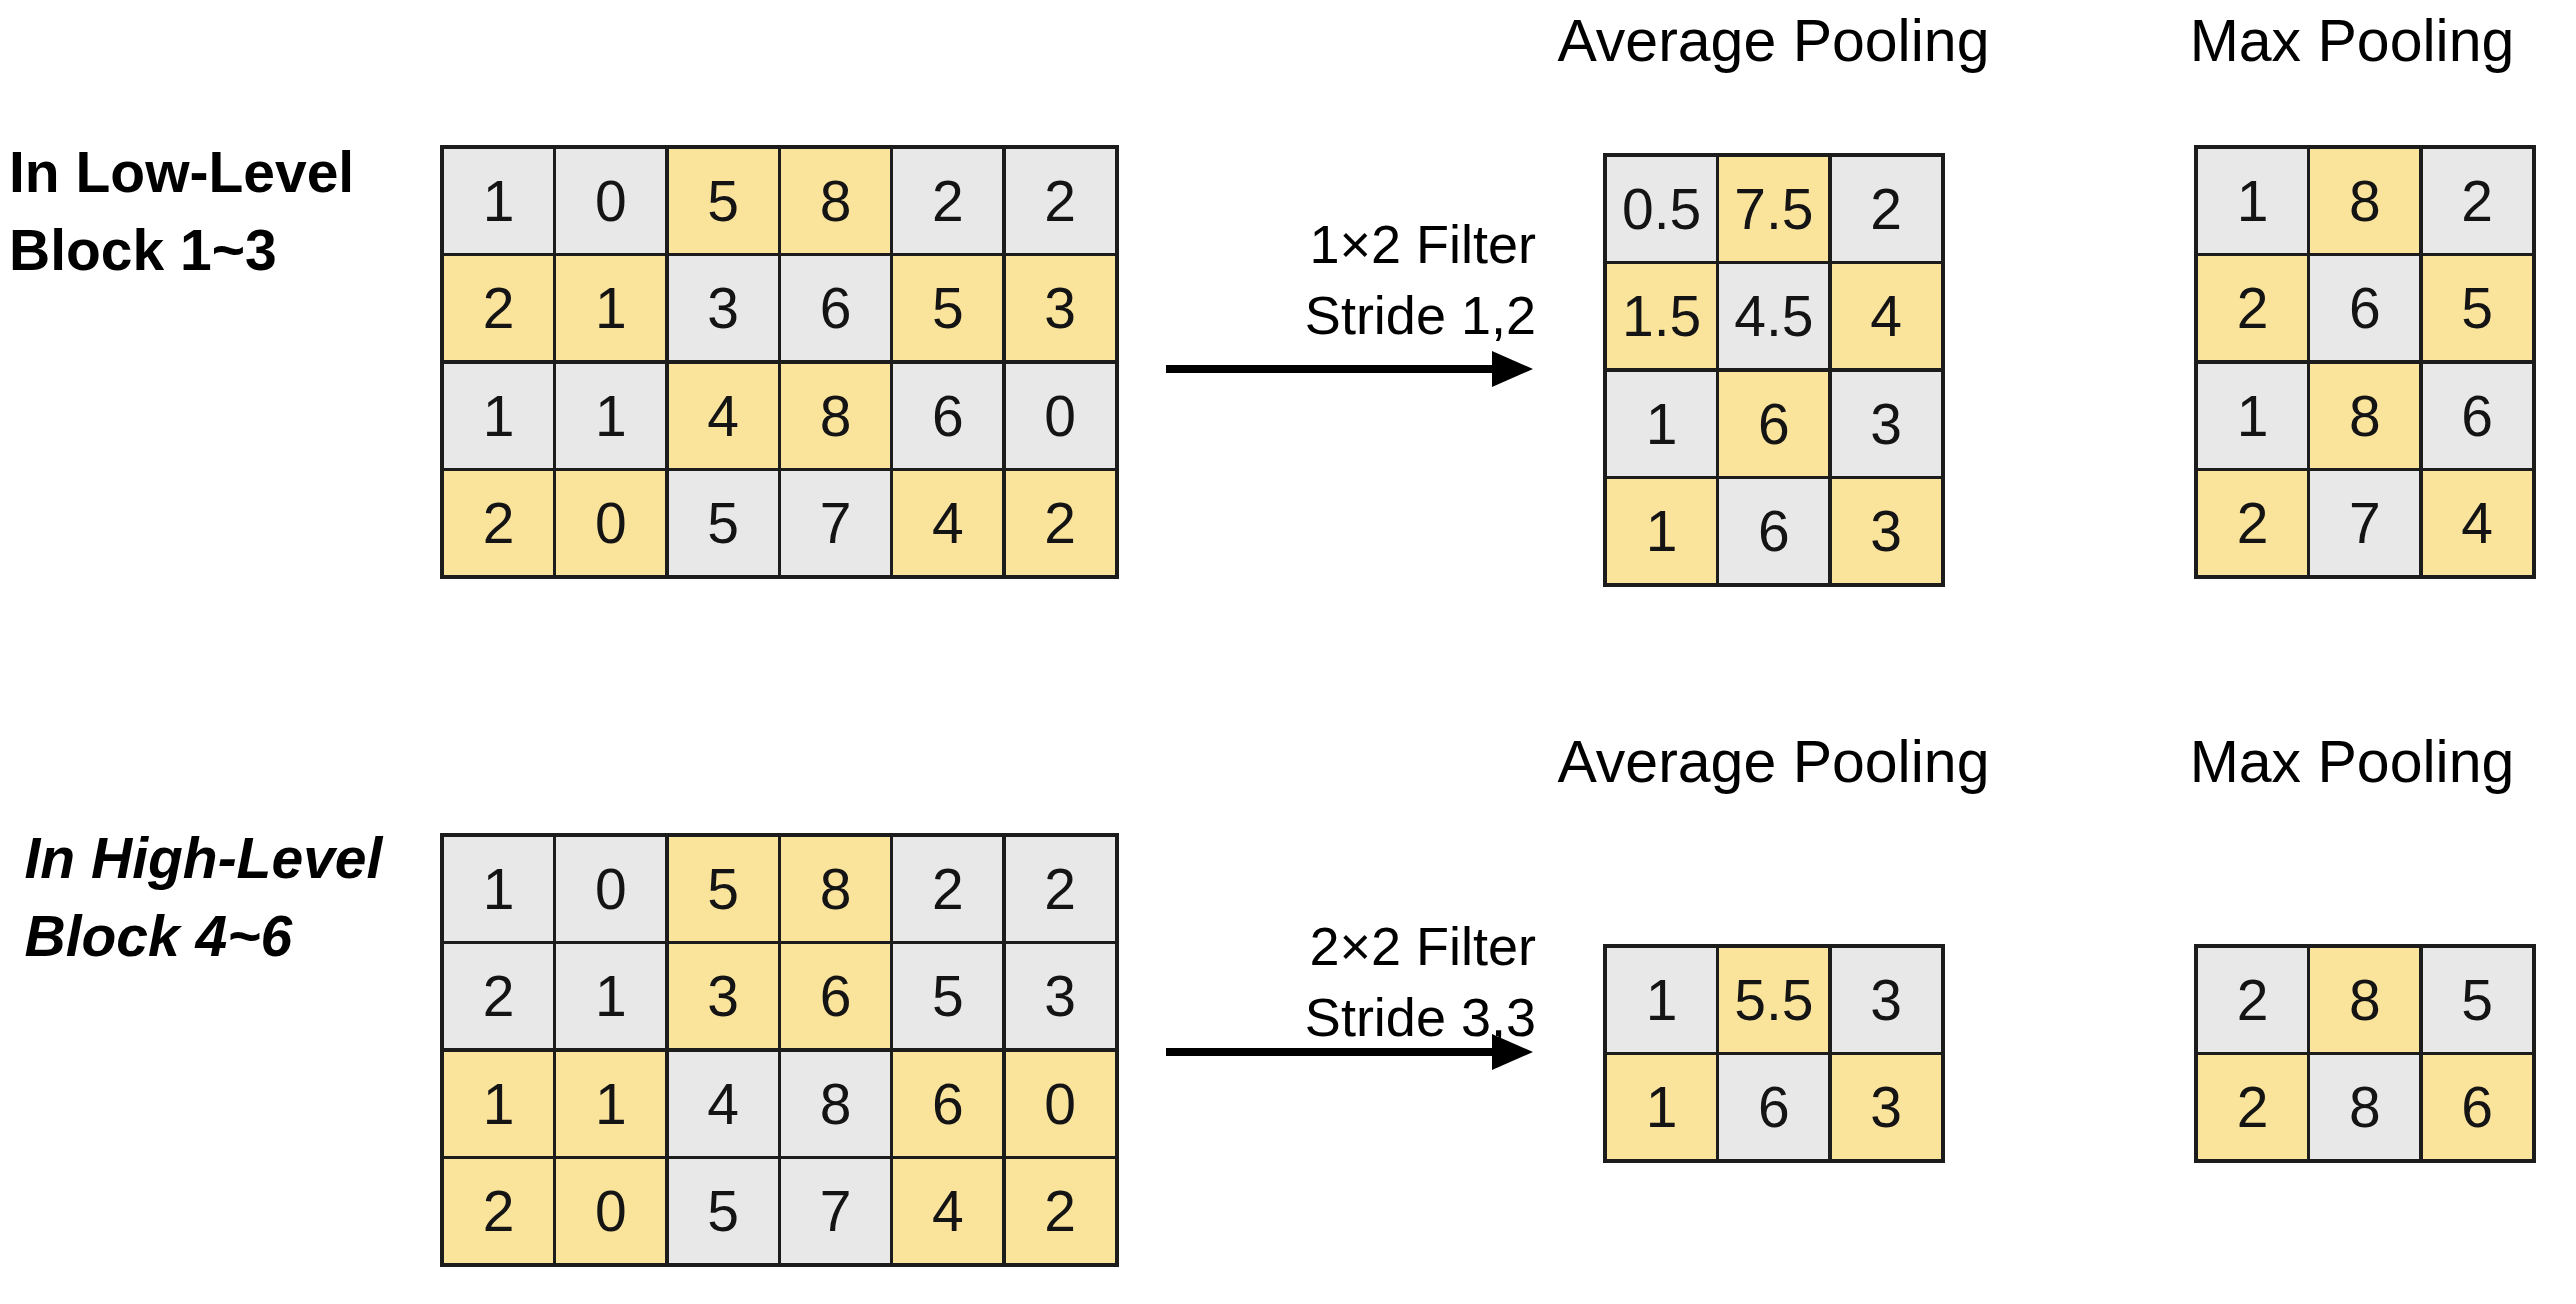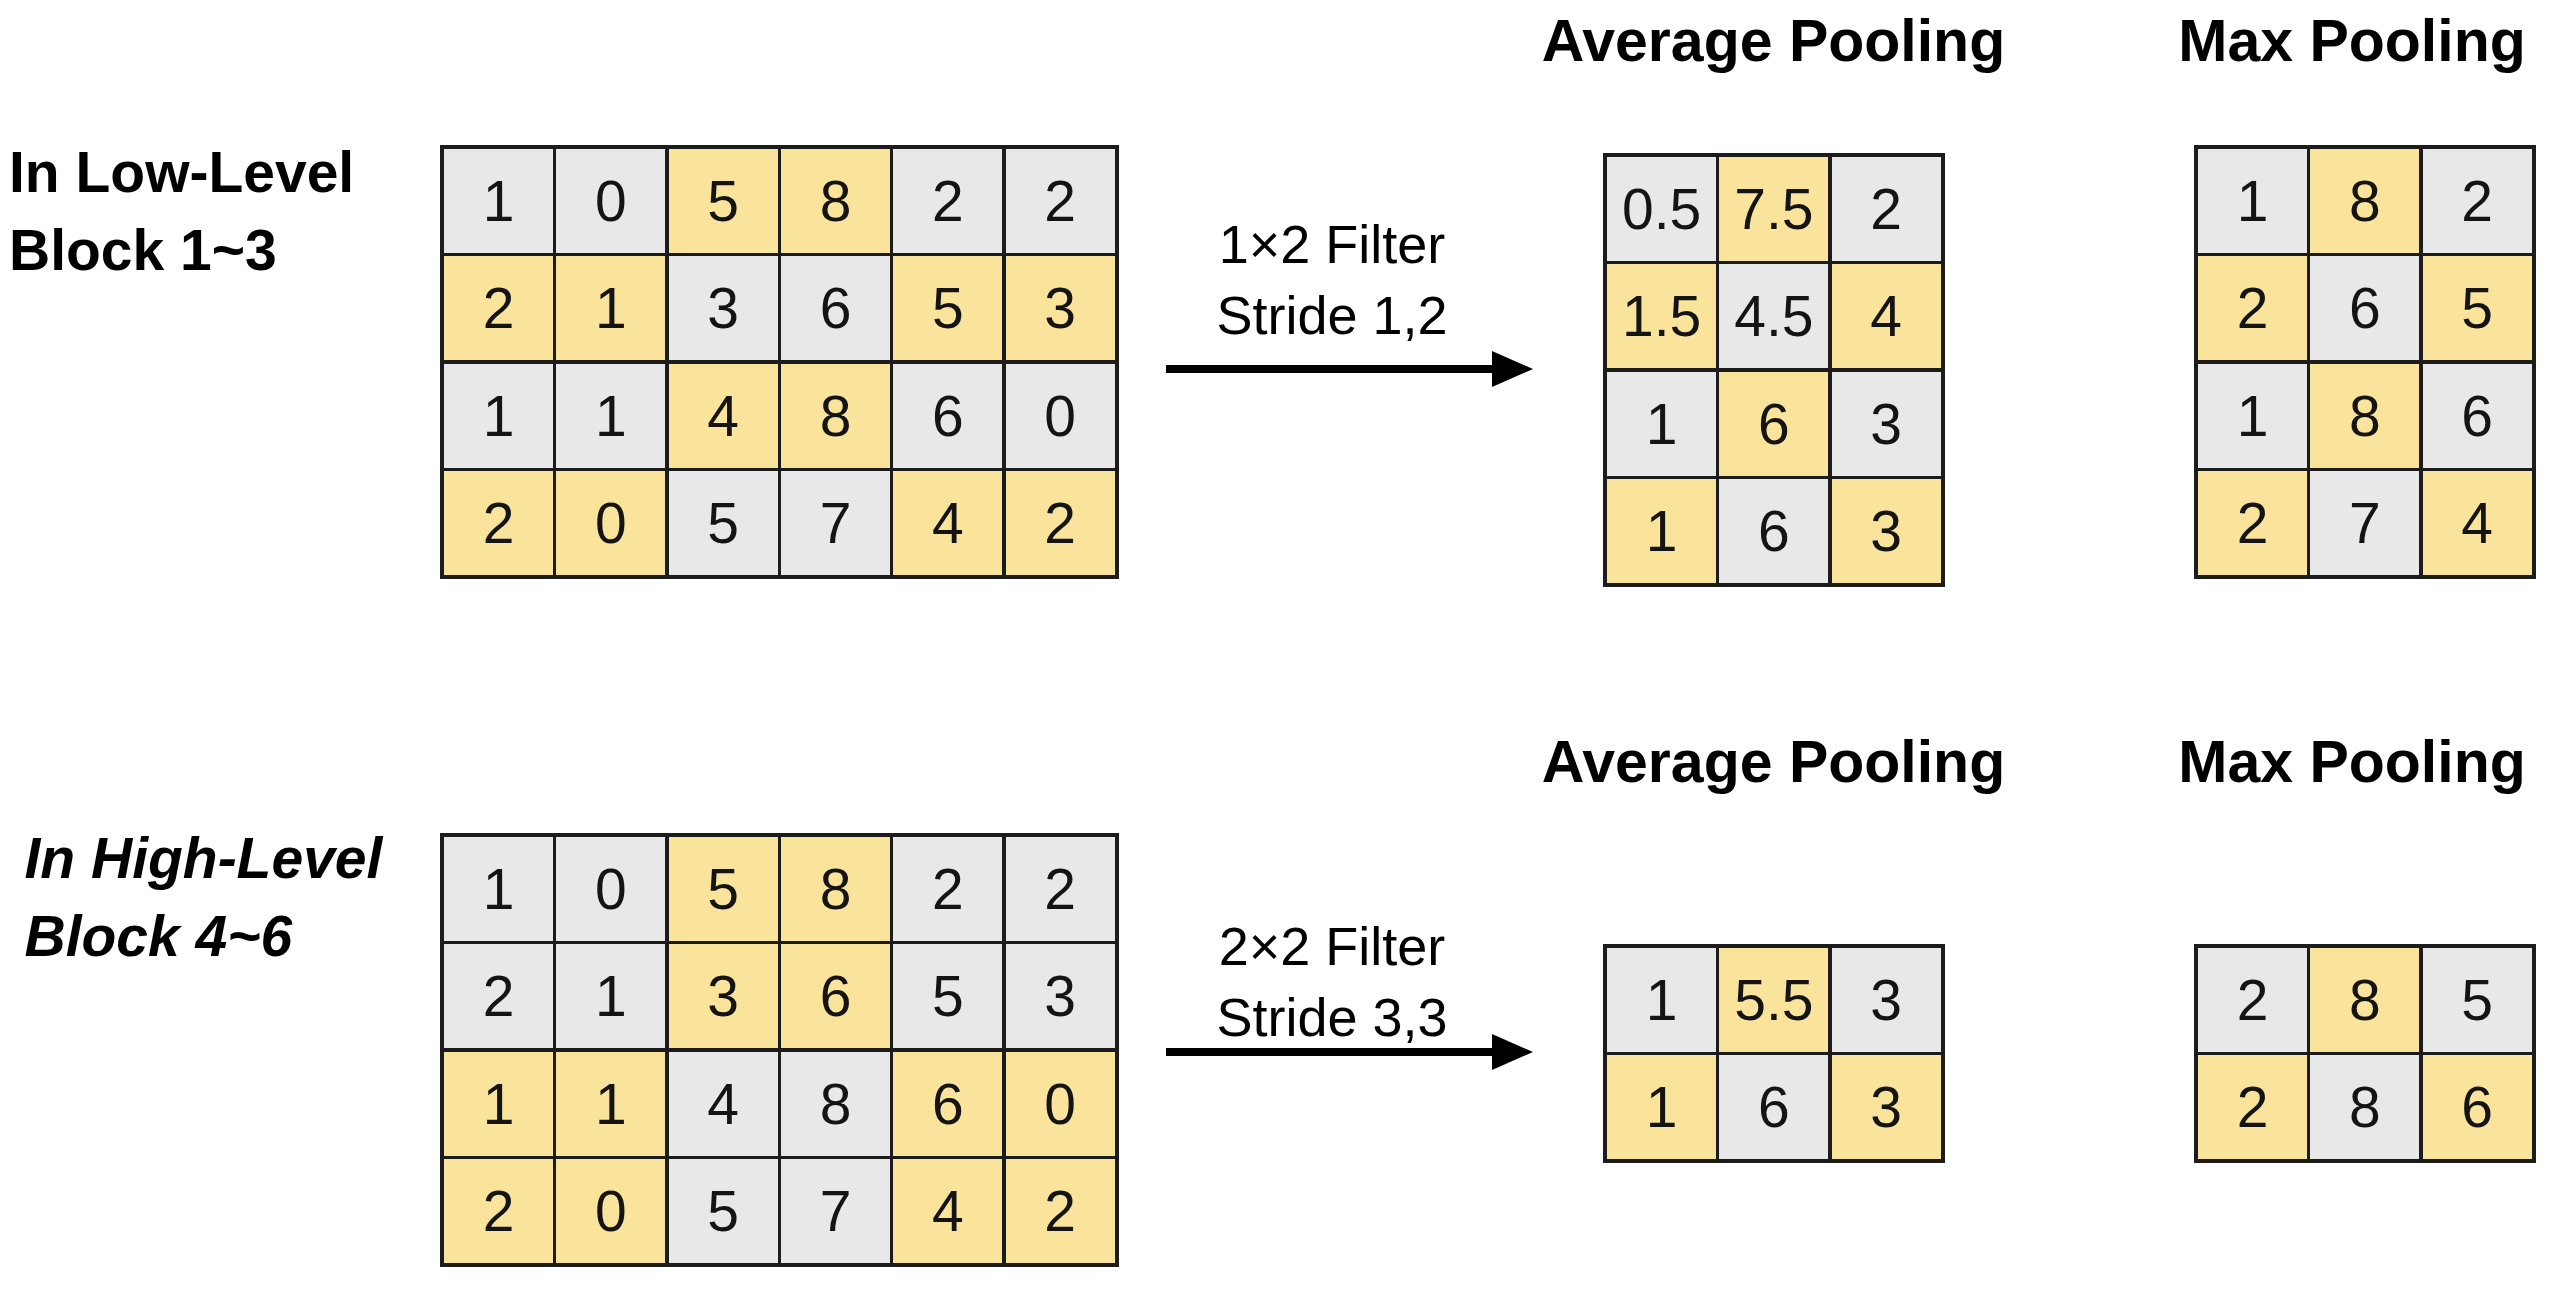--- a/index.html
+++ b/index.html
@@ -20,31 +20,31 @@
     position: absolute;
     font-size: 57px;
     font-weight: bold;
     line-height: 1.37;
     color: var(--text, #000000);
     white-space: nowrap;
   }
   .pool-title {
     position: absolute;
     font-size: 59px;
-    font-weight: bold;
+    font-weight: normal;
     text-align: center;
     color: var(--text, #000000);
     white-space: nowrap;
   }
   .filter-label {
     position: absolute;
     width: 408px;
     font-size: 54px;
     line-height: 1.32;
-    text-align: center;
+    text-align: right;
     color: var(--text, #000000);
     white-space: nowrap;
   }
   .matrix {
     position: absolute;
     display: grid;
     gap: 3.3px;
     padding: 4.1px;
     background: var(--grid-border, #1c1c1c);
     grid-auto-rows: 104px;

